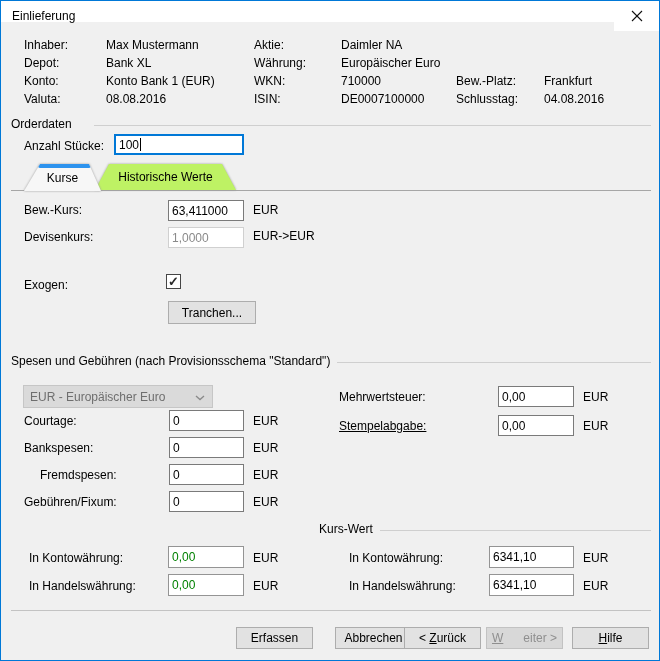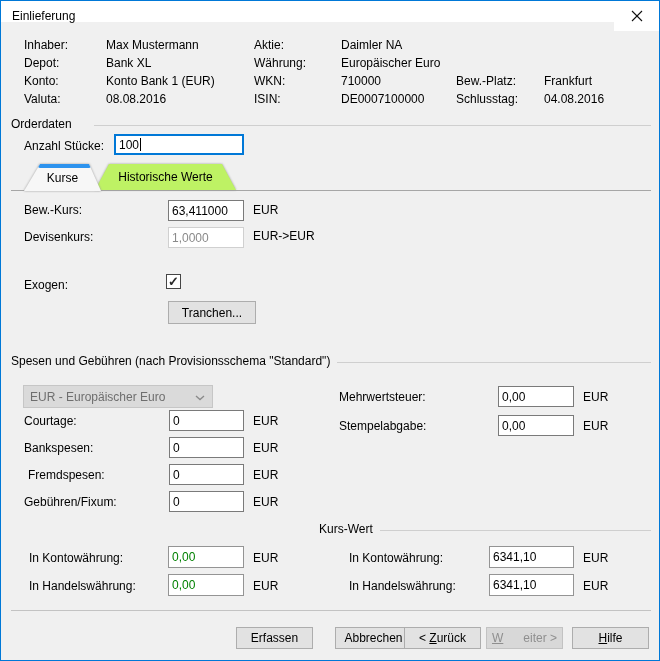--- a/index.html
+++ b/index.html
@@ -142,39 +142,39 @@
     <span>0</span>
   </div>
   <span class="lbl" style="left:252px;top:413px;">EUR</span>
 
   <span class="lbl" style="left:23px;top:440px;">Bankspesen:</span>
   <div class="fld" style="left:168px;top:436px;width:75px;height:21px;">
     <span>0</span>
   </div>
   <span class="lbl" style="left:252px;top:440px;">EUR</span>
 
-  <span class="lbl" style="left:27px;top:467px;">Fremdspesen:</span>
+  <span class="lbl" style="left:39px;top:467px;">Fremdspesen:</span>
   <div class="fld" style="left:168px;top:463px;width:75px;height:21px;">
     <span>0</span>
   </div>
   <span class="lbl" style="left:252px;top:467px;">EUR</span>
 
   <span class="lbl" style="left:23px;top:494px;">Gebühren/Fixum:</span>
   <div class="fld" style="left:168px;top:490px;width:75px;height:21px;">
     <span>0</span>
   </div>
   <span class="lbl" style="left:252px;top:494px;">EUR</span>
 
   <span class="lbl" style="left:338px;top:389px;">Mehrwertsteuer:</span>
   <div class="fld" style="left:497px;top:385px;width:76px;height:21px;">
     <span>0,00</span>
   </div>
   <span class="lbl" style="left:582px;top:389px;">EUR</span>
 
-  <span class="lbl" style="left:338px;top:418px;">Stempelabgabe:</span>
+  <span class="lbl" style="left:338px;top:418px;text-decoration:underline;">Stempelabgabe:</span>
   <div class="fld" style="left:497px;top:414px;width:76px;height:21px;">
     <span>0,00</span>
   </div>
   <span class="lbl" style="left:582px;top:418px;">EUR</span>
 
 
   <span class="lbl" style="left:28px;top:550px;">In Kontowährung:</span>
   <div class="fld ro green" style="left:167px;top:545px;width:76px;height:22px;">
     <span>0,00</span>
   </div>

